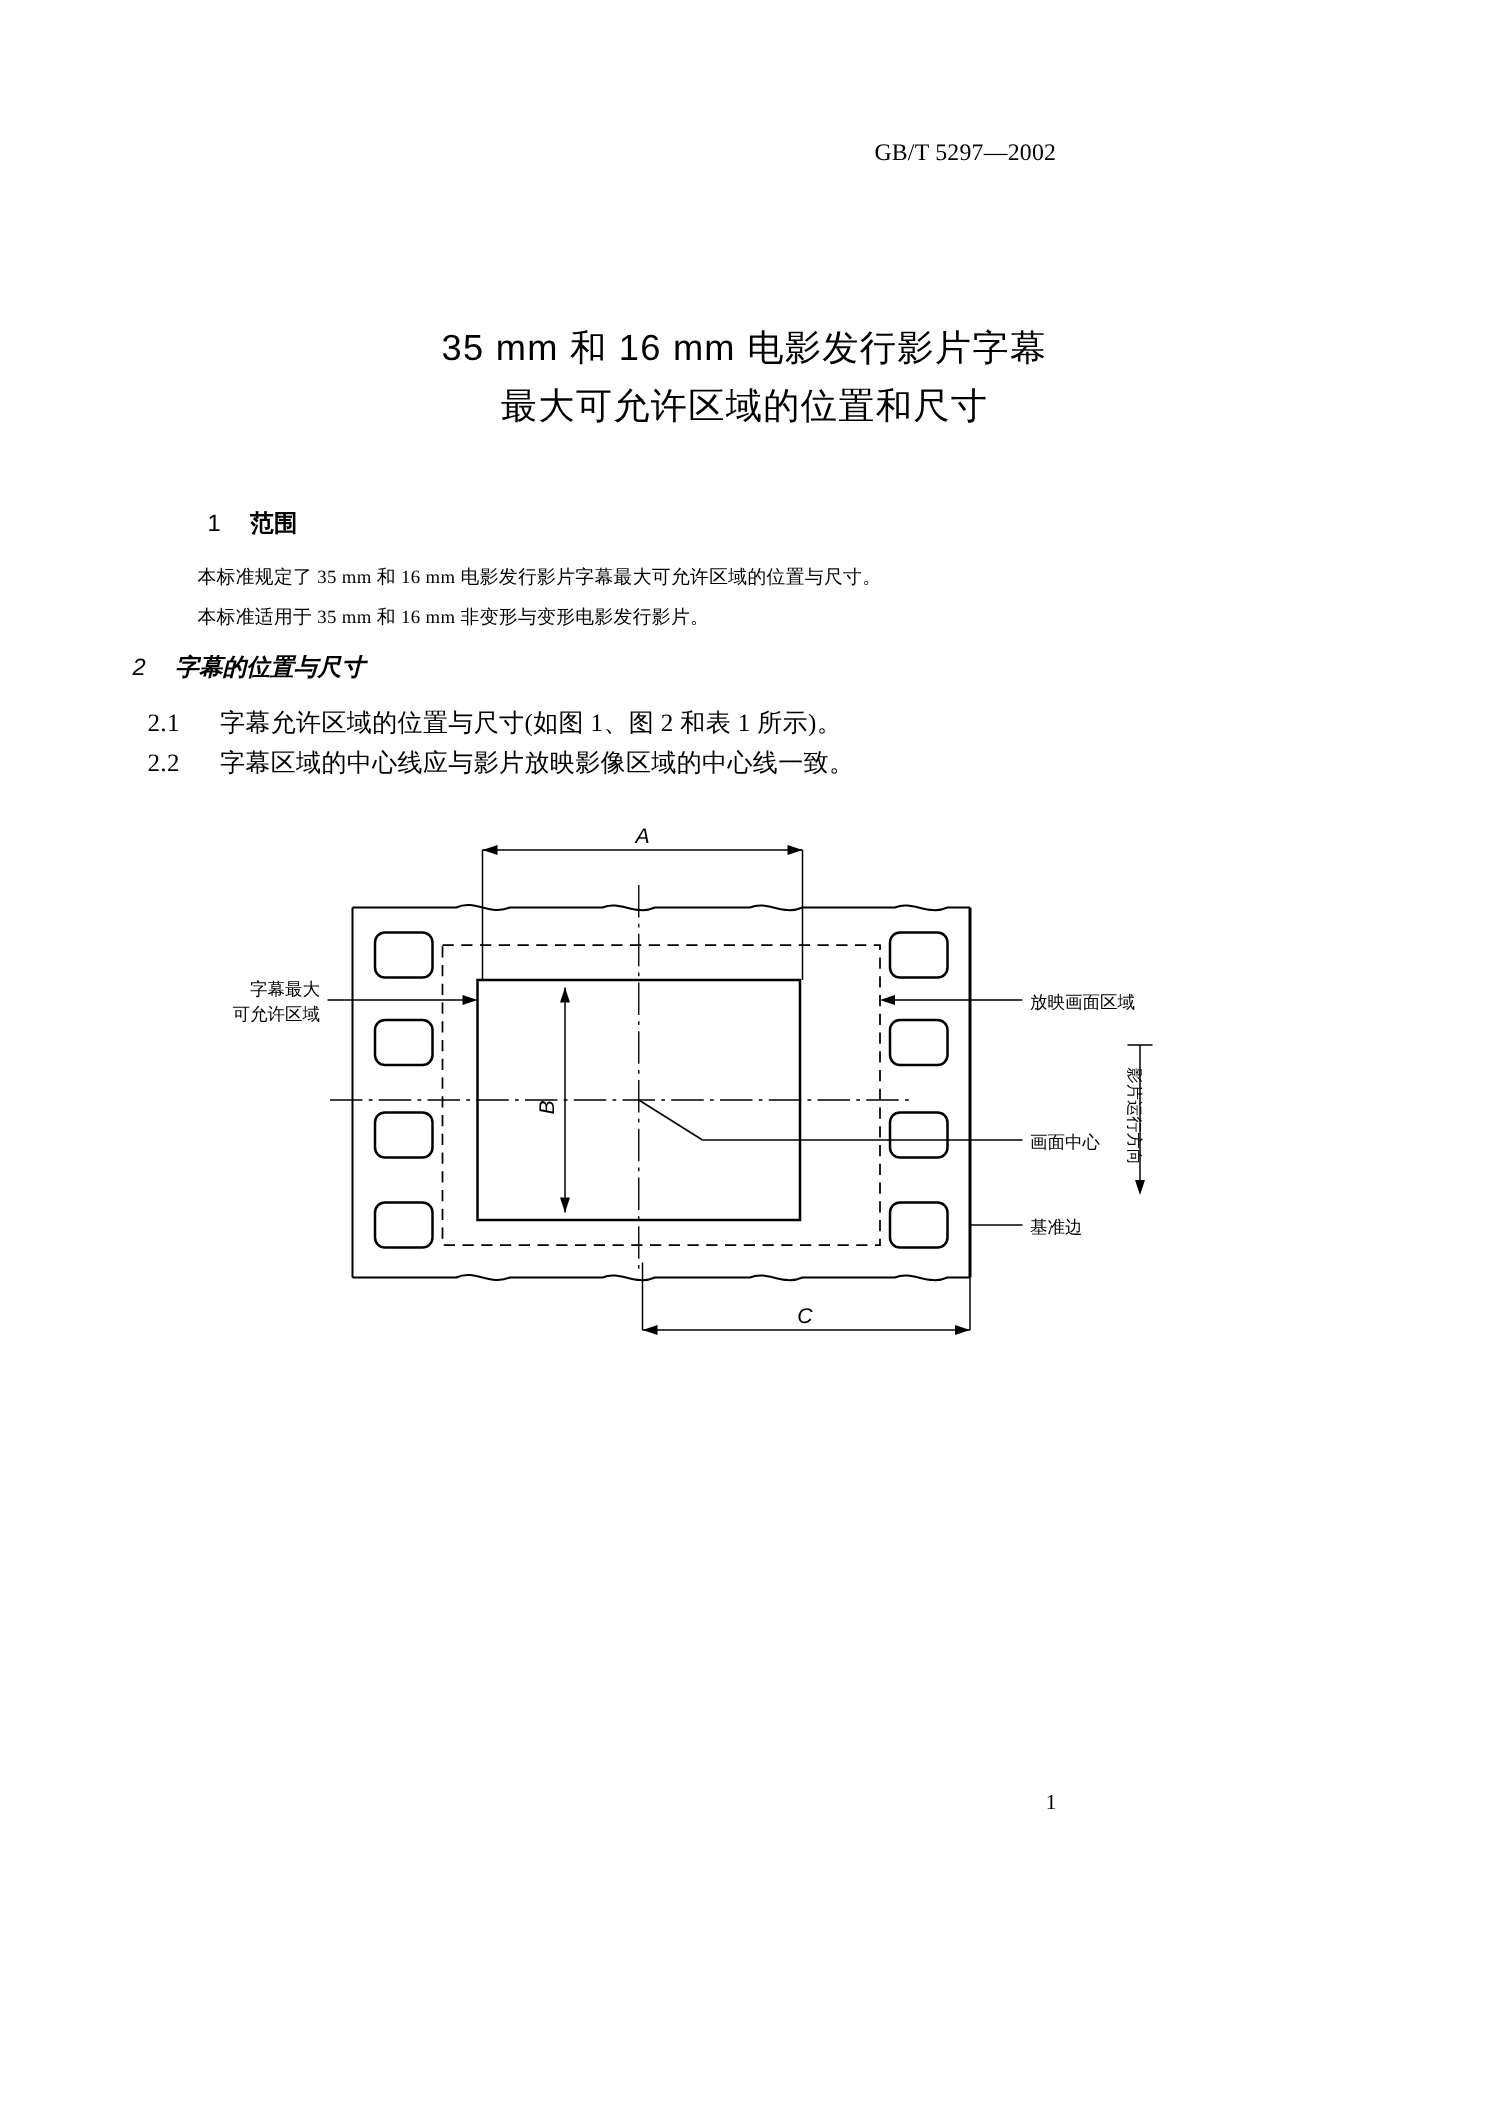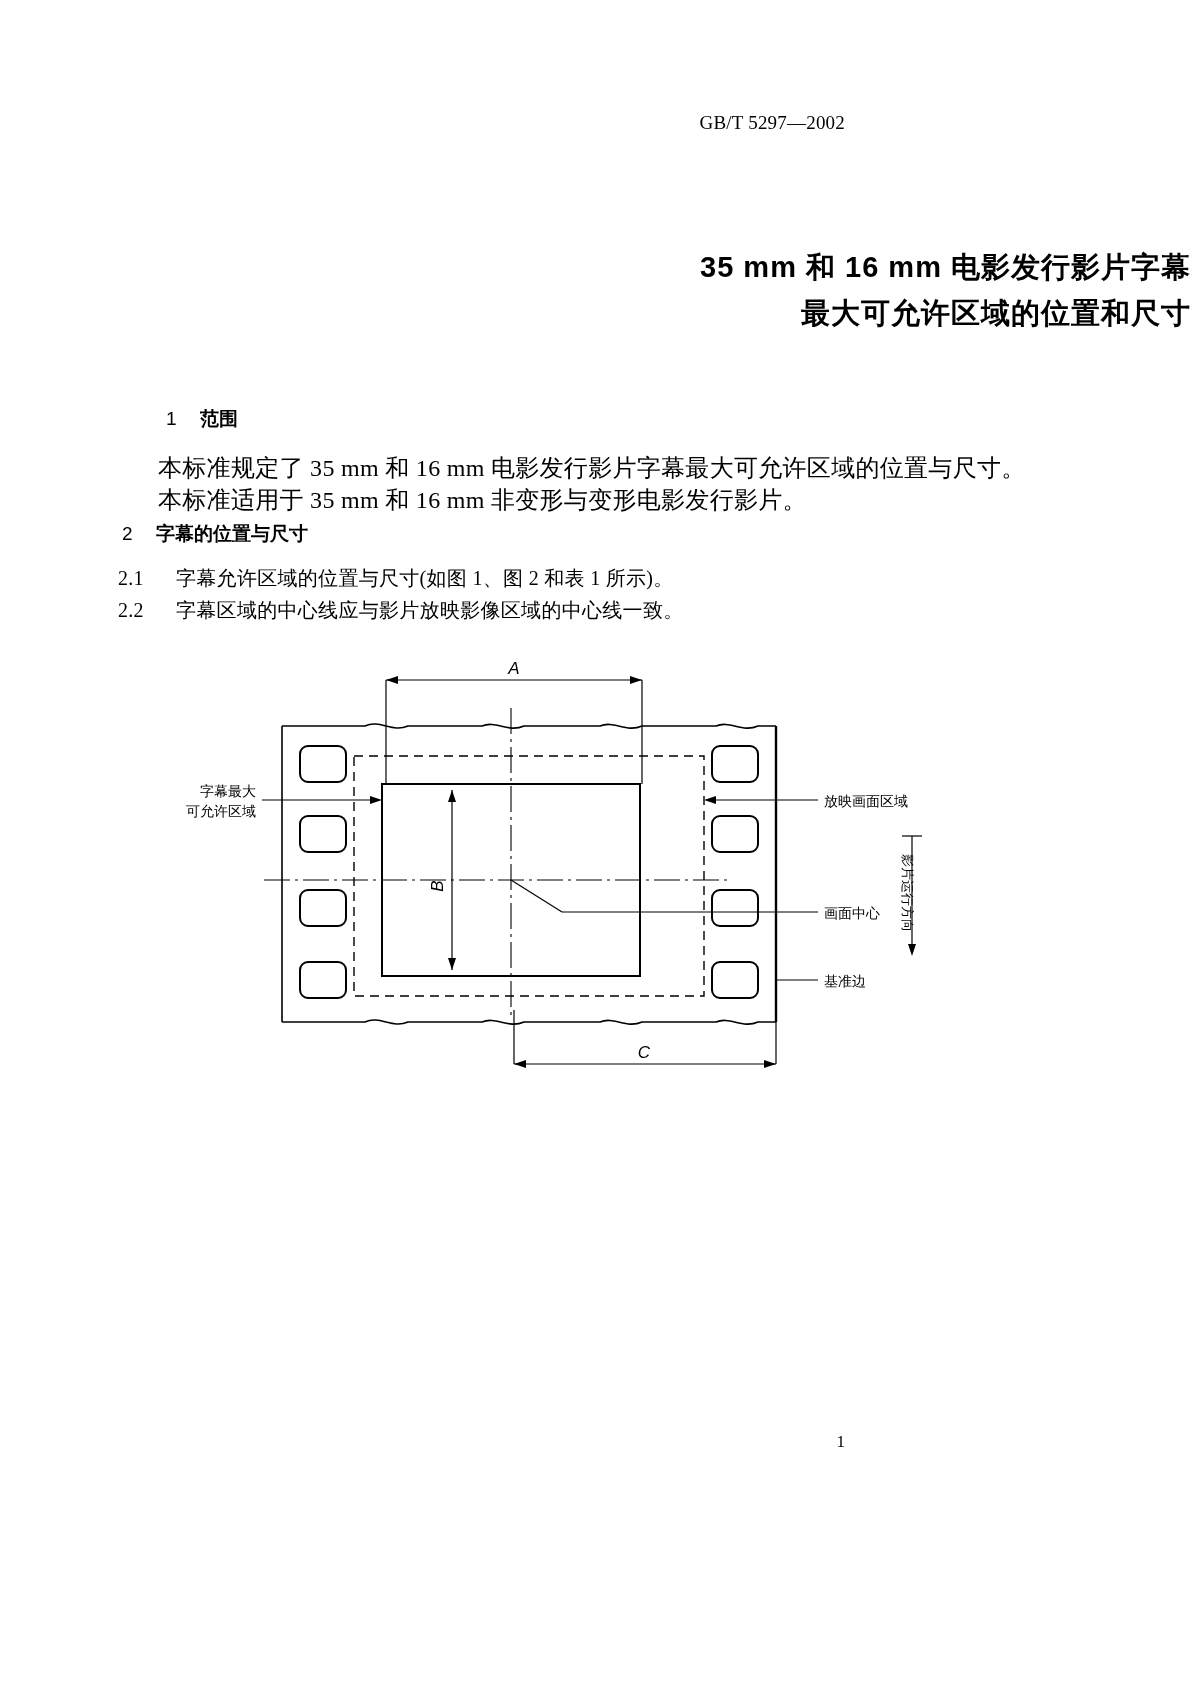--- a/index.html
+++ b/index.html
@@ -29,25 +29,25 @@
     top: 112px;
     font-size: 19px;
     letter-spacing: 0.2px;
     white-space: nowrap;
   }
 
   
   .title {
     position: absolute;
     left: 0;
-    top: 244px;
+    top: 256px;
     width: 1191px;
-    text-align: right;
+    text-align: center;
     font-family: "Liberation Sans", sans-serif;
-    font-weight: bold;
+    font-weight: normal;
     font-size: 29px;
     line-height: 46px;
     letter-spacing: 1px;
   }
   .title .ln { display: block; }
 
   
   .sec-h {
     position: absolute;
     font-family: "Liberation Sans", sans-serif;
@@ -55,39 +55,39 @@
     font-size: 19px;
     white-space: nowrap;
   }
   .sec-h .num {
     display: inline-block;
     width: 34px;
     font-weight: normal;
   }
   .para {
     position: absolute;
-    font-size: 24px;
+    font-size: 15px;
     white-space: nowrap;
     letter-spacing: 0.3px;
   }
   .sub {
     position: absolute;
     font-size: 20px;
     white-space: nowrap;
     letter-spacing: 0.3px;
   }
   .sub .num {
     display: inline-block;
     width: 58px;
   }
 
   #s1h  { left: 122px; top: 406px; margin-left: 44px; }
   #p1   { left: 158px; top: 452px; }
   #p2   { left: 158px; top: 484px; }
-  #s2h  { left: 122px; top: 521px; }
+  #s2h  { left: 106px; top: 521px; font-style: italic; }
   #s21  { left: 118px; top: 565px; }
   #s22  { left: 118px; top: 597px; }
 
   
   .figwrap {
     position: absolute;
     left: 130px;
     top: 650px;
     width: 940px;
     height: 440px;

